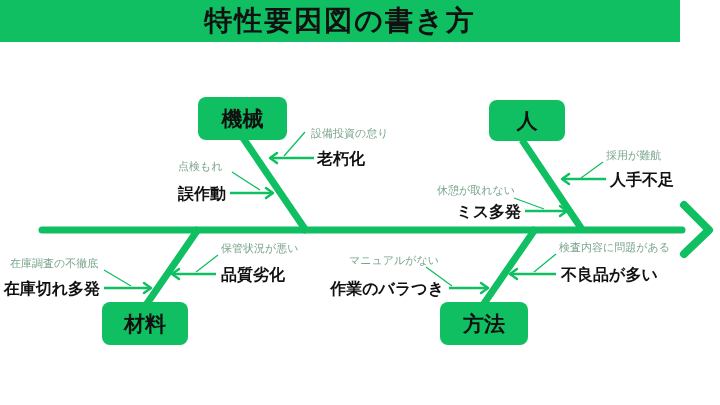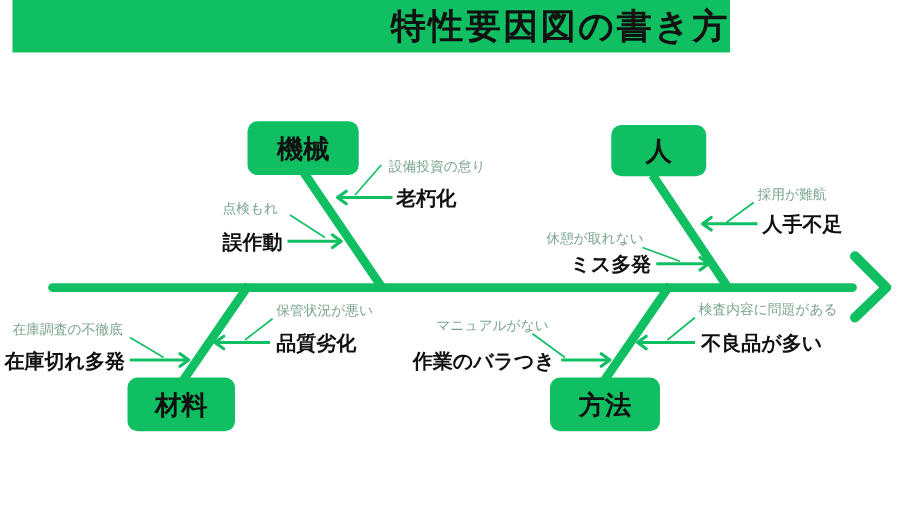--- a/index.html
+++ b/index.html
@@ -5,22 +5,22 @@
   :root{
     --green:#10BF62;
     --muted:#7AA58C;
     --ink:#111111;
     --bg:#FFFFFF;
   }
   *{margin:0;padding:0;box-sizing:border-box;}
   body{background:var(--bg);font-family:"DejaVu Sans","Liberation Sans",sans-serif;}
   .stage{position:relative;width:720px;height:405px;background:var(--bg);overflow:hidden;}
   .title-bar{
-    position:absolute;top:0;left:10px;width:574px;height:42px;
-    background:var(--green);display:flex;align-items:center;justify-content:flex-end;
+    position:absolute;top:0;left:0;width:680px;height:42px;
+    background:var(--green);display:flex;align-items:center;justify-content:center;
   }
   .title-bar h1{
     font-size:28px;font-weight:800;color:var(--ink);letter-spacing:2px;line-height:1;
   }
   svg{position:absolute;top:0;left:0;}
   .spine{stroke:var(--green);stroke-width:7;stroke-linecap:round;}
   .spine-head{stroke:var(--green);stroke-width:8;fill:none;stroke-linecap:round;stroke-linejoin:round;}
   .bone{stroke:var(--green);stroke-width:7;}
   .cat-box{fill:var(--green);}
   .cat-label{

